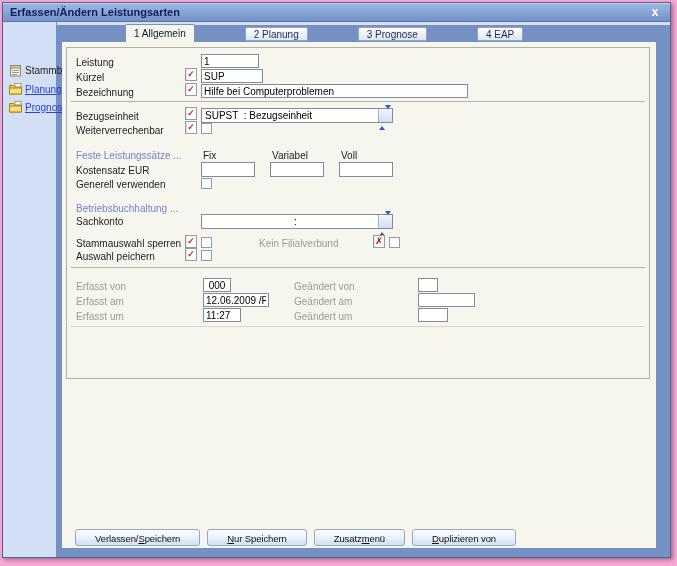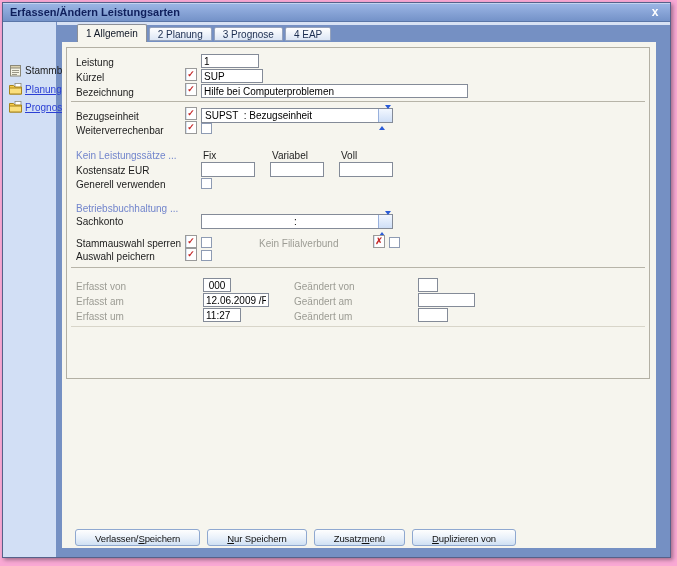--- a/index.html
+++ b/index.html
@@ -23,21 +23,21 @@
   .sidebar{position:absolute;left:0;top:19px;bottom:0;width:53px;background:var(--sidebar_bg,#d2dff5);}
   .side-item{position:absolute;left:6px;display:flex;align-items:center;gap:3px;font-size:10px;
              white-space:nowrap;color:#1a1a1a;}
   .side-link{color:var(--link,#2b3fd4);text-decoration:underline;cursor:pointer;}
 
   
   .page{position:absolute;left:59px;top:39px;width:594px;height:506px;background:var(--page_bg,#f6f5ee);}
   .tabs{position:absolute;left:74px;top:21px;height:18px;display:flex;gap:2px;z-index:3;}
   .tab{box-sizing:border-box;font-size:10px;color:#1b2d50;padding:0 8px;height:14px;margin-top:3px;
        line-height:14px;background:linear-gradient(#ffffff,#dce6f5);border:1px solid #95a3bd;
-       border-radius:2px 2px 0 0;cursor:pointer;white-space:nowrap;}
+       border-radius:2px 2px 0 0;cursor:pointer;white-space:nowrap;margin-left:48px;}
   .tab.active{height:18px;margin-top:0;line-height:17px;background:var(--page_bg,#f6f5ee);
               border:1px solid #8d9097;border-bottom:none;color:#101827;}
 
   
   .panel{position:absolute;left:63px;top:44px;width:584px;height:332px;box-sizing:border-box;
          border:1px solid #b3b0a4;background:var(--page_bg,#f6f5ee);}
   .lbl{position:absolute;font-size:10px;color:#1c1c1c;white-space:nowrap;}
   .dis{color:var(--disabled_text,#9c9c94);}
   .sec{position:absolute;font-size:10px;color:var(--section_label,#7285cc);white-space:nowrap;}
   .colhead{position:absolute;font-size:10px;color:#1c1c1c;}
@@ -141,21 +141,21 @@
       <span class="ind" style="left:118px;top:59px;">✓</span>
       <div class="combo" style="left:134px;top:60px;width:192px;">
         <span class="val">SUPST  : Bezugseinheit</span>
         <span class="drop"><span class="tri-up"></span><span class="tri-down"></span></span>
       </div>
 
       <span class="lbl" style="left:9px;top:77px;">Weiterverrechenbar</span>
       <span class="ind" style="left:118px;top:73px;">✓</span>
       <span class="cb" style="left:134px;top:75px;"></span>
 
-      <span class="sec" style="left:9px;top:102px;">Kein Leistungssätze ...</span>
+      <span class="sec" style="left:9px;top:102px;">Feste Leistungssätze ...</span>
       <span class="colhead" style="left:136px;top:102px;">Fix</span>
       <span class="colhead" style="left:205px;top:102px;">Variabel</span>
       <span class="colhead" style="left:274px;top:102px;">Voll</span>
 
       <span class="lbl" style="left:9px;top:117px;">Kostensatz EUR</span>
       <input class="tbox h15" style="left: 134px; top: 114px; width: 54px;" value="">
       <input class="tbox h15" style="left: 203px; top: 114px; width: 54px;" value="">
       <input class="tbox h15" style="left: 272px; top: 114px; width: 54px;" value="">
 
       <span class="lbl" style="left:9px;top:131px;">Generell verwenden</span>

